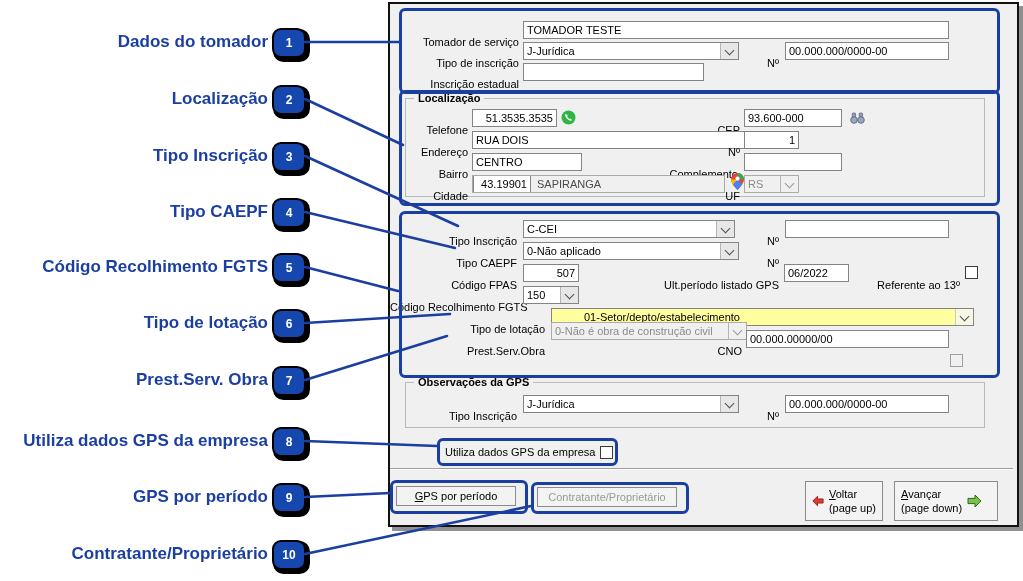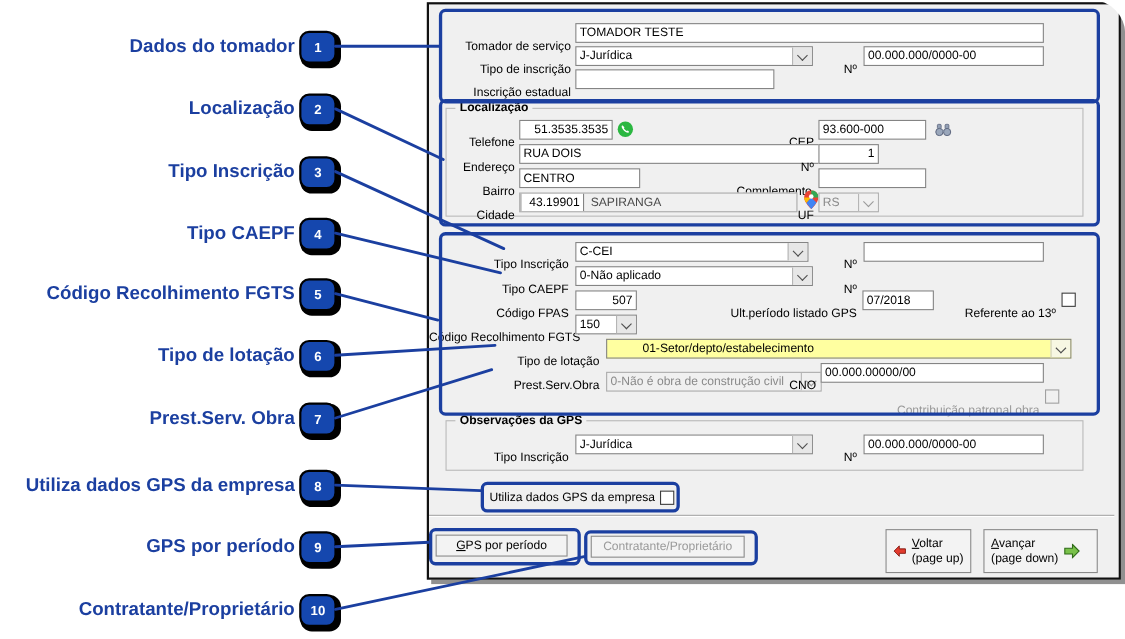--- a/index.html
+++ b/index.html
@@ -1,18 +1,18 @@
 <!DOCTYPE html>
 <html style="--blue: #1b3fa0; --yellow: #ffffa0;"><head>
 <meta charset="utf-8">
 <style>
   :root{ --blue:#1b3fa0; --yellow:#ffffa0; }
   html,body{margin:0;padding:0;background:#fff;}
   .stage{position:relative;width:1023px;height:581px;overflow:hidden;
-         font-family:"Liberation Sans",sans-serif;border-radius:31px;}
+         font-family:"Liberation Sans",sans-serif;}
   
   .anlbl{position:absolute;left:0;width:268px;text-align:right;
          font:bold 17px "Liberation Sans",sans-serif;color:var(--blue);
          height:22px;line-height:22px;white-space:nowrap;}
   .badge{position:absolute;left:272px;width:30px;height:26px;background:#1547ae;
          border:2px solid #000;border-radius:9px;box-shadow:2.5px 2.5px 0 1.5px #000;
          color:#fff;font:bold 12px "Liberation Sans",sans-serif;
          display:flex;align-items:center;justify-content:center;}
   .callout{position:absolute;left:0;top:0;z-index:60;pointer-events:none;}
   .callout line{stroke:var(--blue);stroke-width:2.6;stroke-linecap:round;}
@@ -164,47 +164,46 @@
     <div class="combo" style="left:133px;top:238px;width:216px">
       <span>0-Não aplicado</span>
       <span class="cbtn">
           <i class="chev"></i>
         </span>
     </div>
     <div class="lbl" style="left:350px;top:238px;width:39px">Nº</div>
     <div class="lbl" style="left:10px;top:260px;width:117px">Código FPAS</div>
     <div class="fld rt" style="left:133px;top:260px;width:56px">507</div>
     <div class="lbl" style="left:230px;top:260px;width:159px">Ult.período listado GPS</div>
-    <div class="fld" style="left:394px;top:260px;width:65px">07/2018</div>
+    <div class="fld" style="left:394px;top:260px;width:65px">06/2022</div>
     <div class="lbl" style="left:470px;top:260px;width:100px">Referente ao 13º</div>
     <span class="cb" style="left:575px;top:262px"></span>
     <div class="lbl" style="left:0px;top:282px;width:127px">Código Recolhimento FGTS</div>
     <div class="combo" style="left:133px;top:282px;width:56px">
       <span>150</span>
       <span class="cbtn">
           <i class="chev"></i>
         </span>
     </div>
     <div class="lbl" style="left:36px;top:304px;width:119px">Tipo de lotação</div>
     <div class="combo yel" style="left:161px;top:304px;width:423px">
       <span>01-Setor/depto/estabelecimento</span>
       <span class="cbtn">
           <i class="chev"></i>
         </span>
     </div>
     <div class="lbl" style="left:36px;top:326px;width:119px">Prest.Serv.Obra</div>
-    <div class="combo dis" style="left:161px;top:334px;width:196px">
+    <div class="combo dis" style="left:161px;top:318px;width:196px">
       <span>0-Não é obra de construção civil</span>
       <span class="cbtn">
           <i class="chev"></i>
         </span>
     </div>
     <div class="lbl" style="left:320px;top:326px;width:32px">CNO</div>
     <div class="fld" style="left:356px;top:326px;width:203px">00.000.00000/00</div>
-    <div class="lbl dim" style="left:400px;top:348px;width:155px">Contribuição patronal obra</div>
     <span class="cb dis" style="left:560px;top:350px"></span>
 
     <div class="fset" style="left:15px;top:378px;width:578px;height:44px">
       <span class="legend">Observações da GPS</span>
     </div>
     <div class="lbl" style="left:10px;top:391px;width:117px">Tipo Inscrição</div>
     <div class="combo" style="left:133px;top:391px;width:216px">
       <span>J-Jurídica</span>
       <span class="cbtn">
           <i class="chev"></i>

